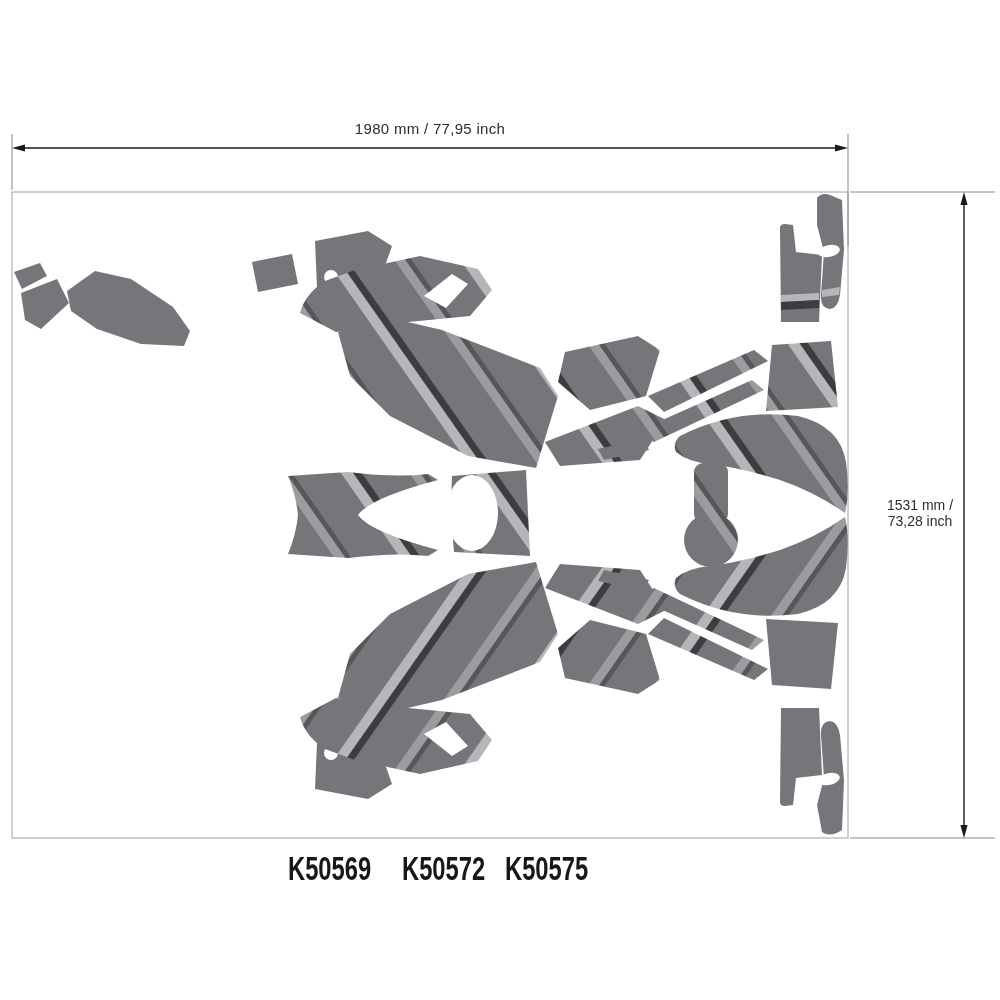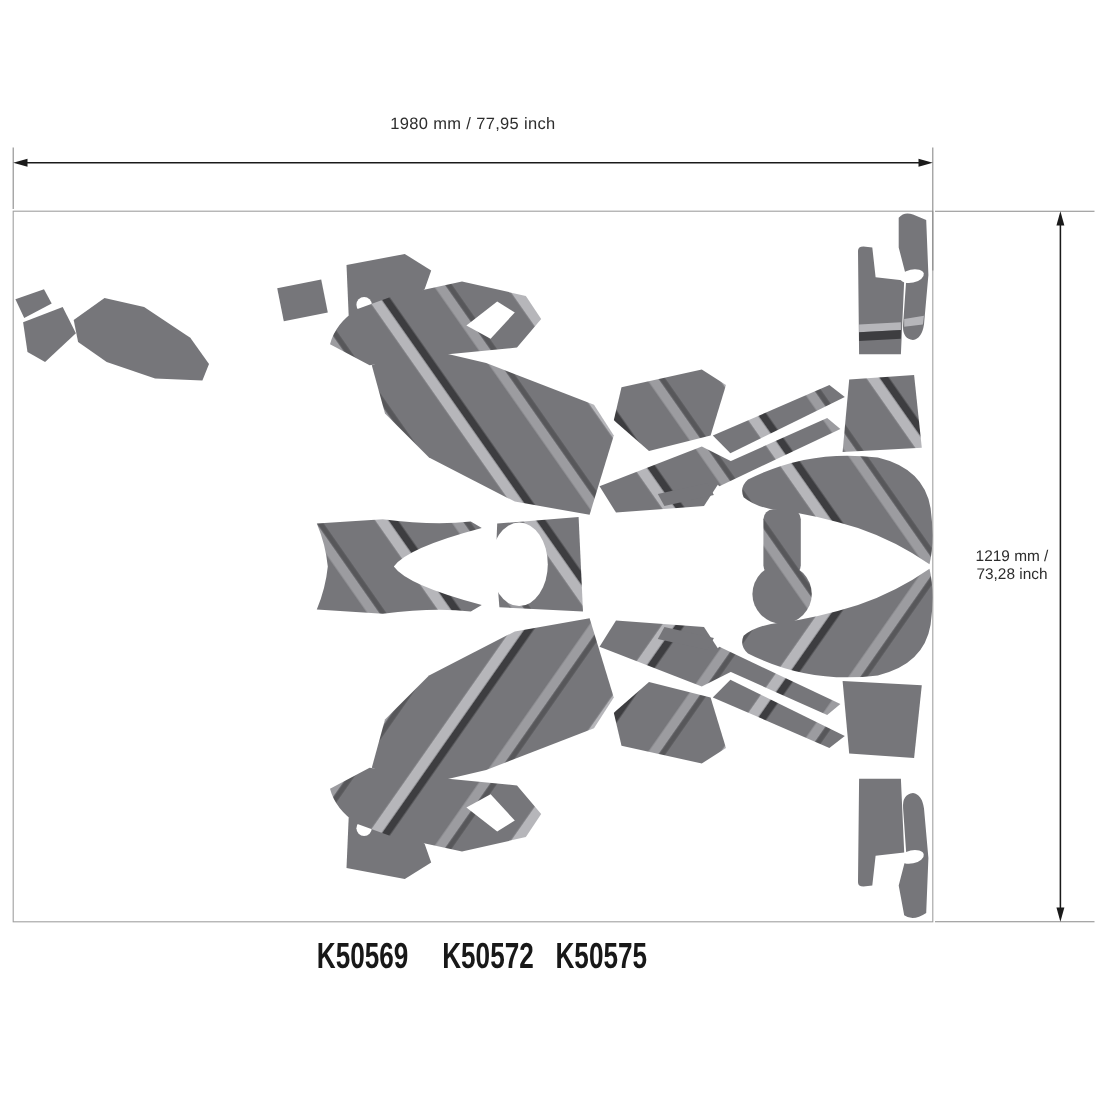--- a/index.html
+++ b/index.html
@@ -17,21 +17,21 @@
   .ext{stroke:var(--extension-line,#8a8a8a);stroke-width:1;fill:none;}
   .band-l{fill:var(--stripe-light,#b6b6ba);}
   .band-d{fill:var(--stripe-dark,#3d3d40);}
   .p-base{fill:var(--decal-base,#76767a);}
   .p-l{fill:var(--stripe-light,#b6b6ba);}
   .p-d{fill:var(--stripe-dark,#3d3d40);}
   .p-l2{fill:var(--stripe-mid,#9c9ca0);}
   .p-d2{fill:var(--stripe-dark,#3d3d40);opacity:.55;}
 
   .dim-label{position:absolute;color:var(--label-text,#2d2d2d);font-size:15px;}
-  #topDimLabel{left:12px;top:104px;width:836px;text-align:center;letter-spacing:.3px;}
+  #topDimLabel{left:12px;top:120px;width:836px;text-align:center;letter-spacing:.3px;}
   #rightDimLabel{left:876px;top:497px;width:88px;text-align:center;font-size:14px;line-height:16px;}
   .pn{position:absolute;top:850px;font-weight:bold;font-size:33px;color:var(--part-number-text,#181818);
       transform:scaleX(.72);transform-origin:left top;white-space:nowrap;}
   #pn0{left:288px;} #pn1{left:402px;} #pn2{left:505px;}
 </style>
 </head>
 <body>
 
 <div class="canvas">
 
@@ -111,20 +111,20 @@
       <path class="decal" d="M766,619 L838,623 L831,689 L772,685 Z"></path>
       <path class="decal" d="M781,708 L819,708 L822,775 L796,778 L793,805 L785,806 Q780,806 780,802 Z"></path>
       <path class="decal" d="M824,778 L821,735 Q820,722 830,721 Q838,722 840,735 L844,780 L842,830 Q830,838 822,832 L817,805 Z"></path>
       <ellipse class="white" cx="829" cy="779" rx="11" ry="6" transform="rotate(-12 829 779)"></ellipse>
     </g>
   </svg>
 
   <div class="dim-label" id="topDimLabel">1980 mm / 77,95 inch</div>
 
   <div class="dim-label" id="rightDimLabel">
-    <div>1219 mm /</div>
+    <div>1531 mm /</div>
     <div>73,28 inch</div>
   </div>
 
   <span class="pn" id="pn0">K50569</span>
   <span class="pn" id="pn1">K50572</span>
   <span class="pn" id="pn2">K50575</span>
 </div>
 
 </body></html>

